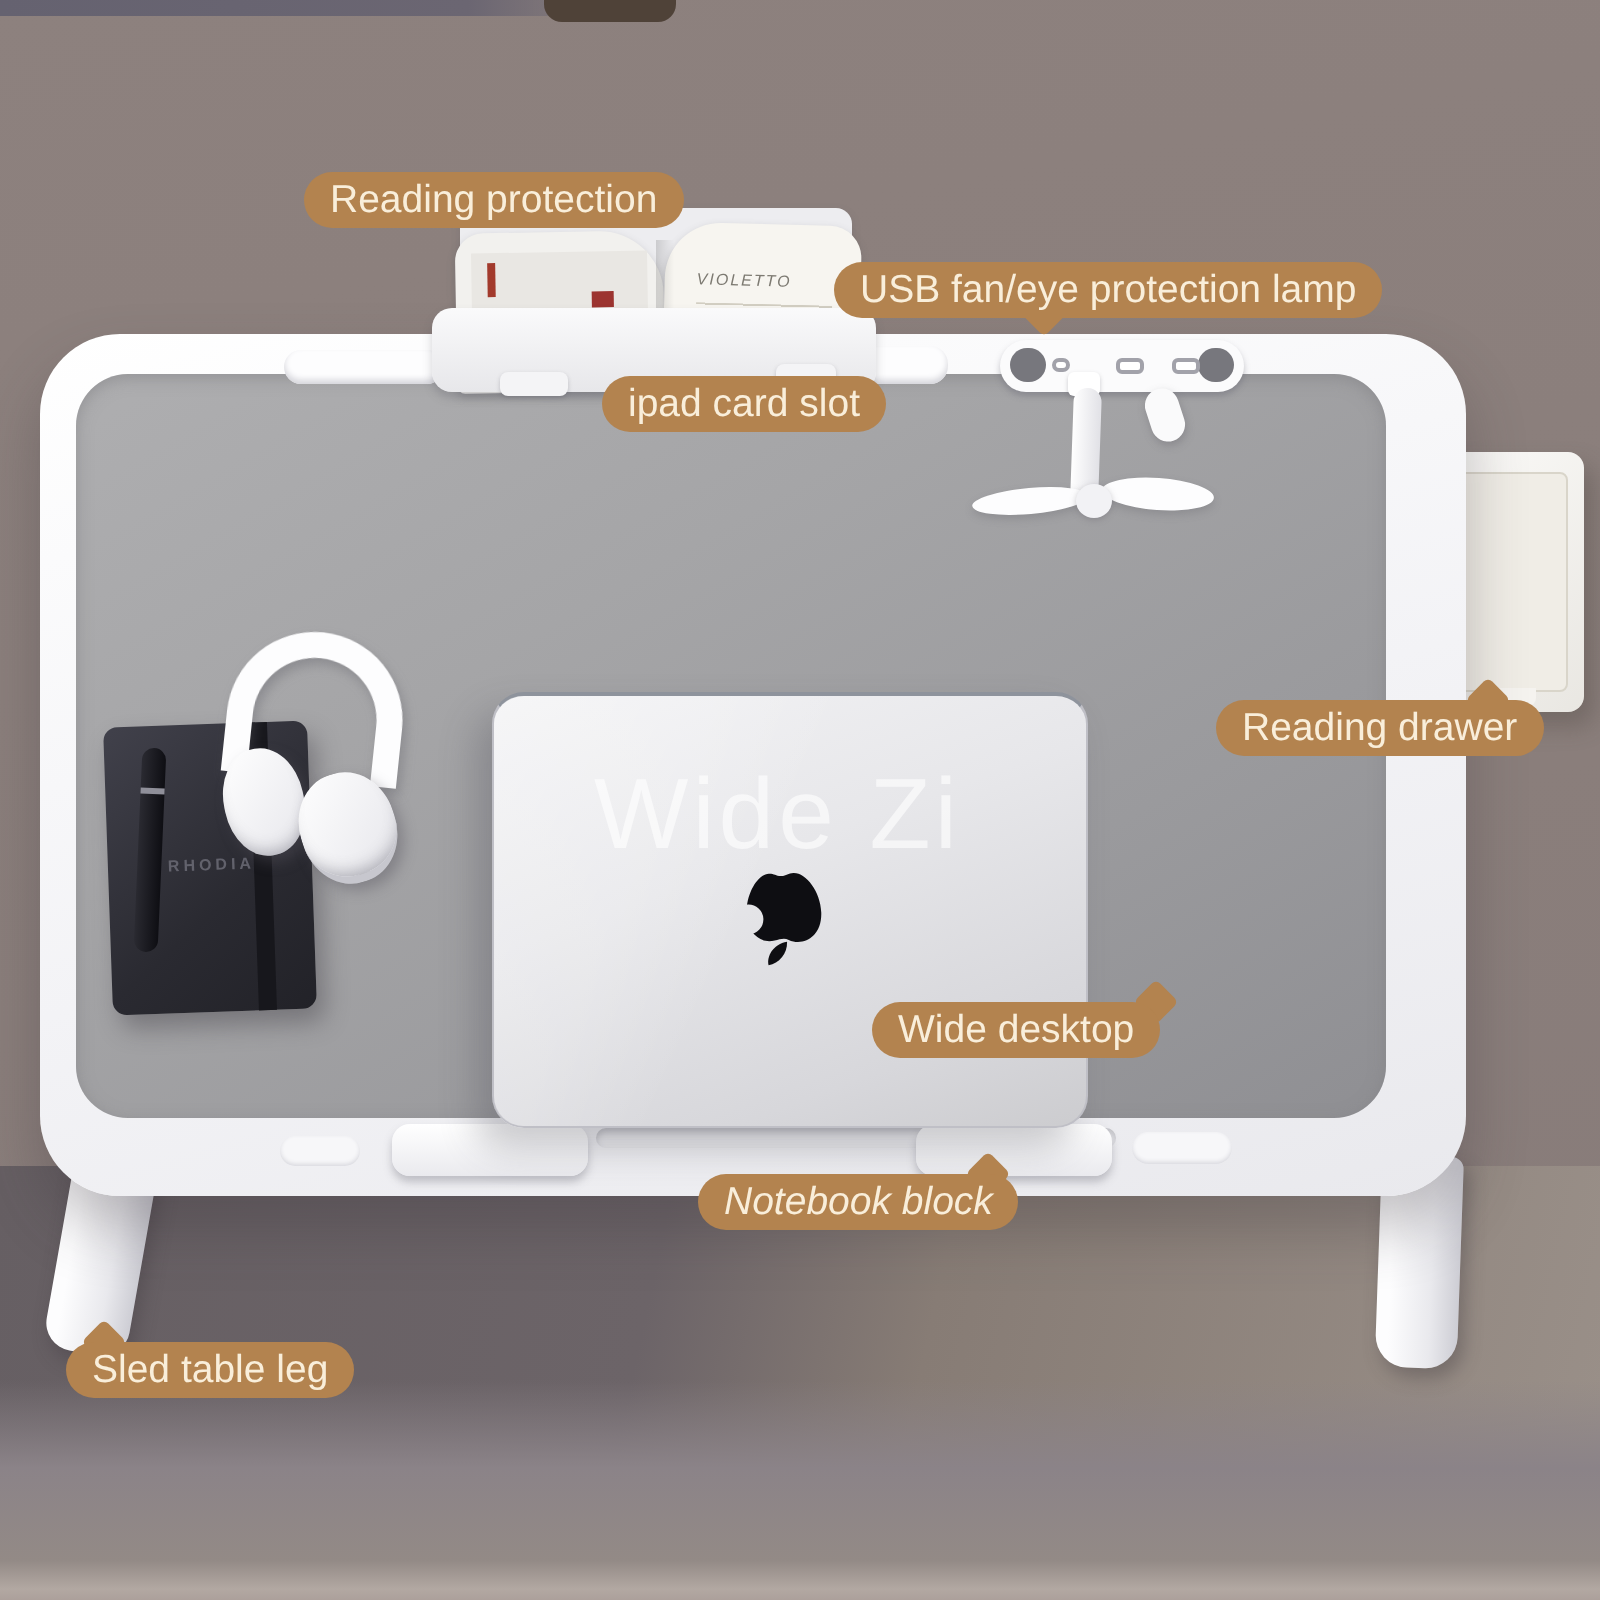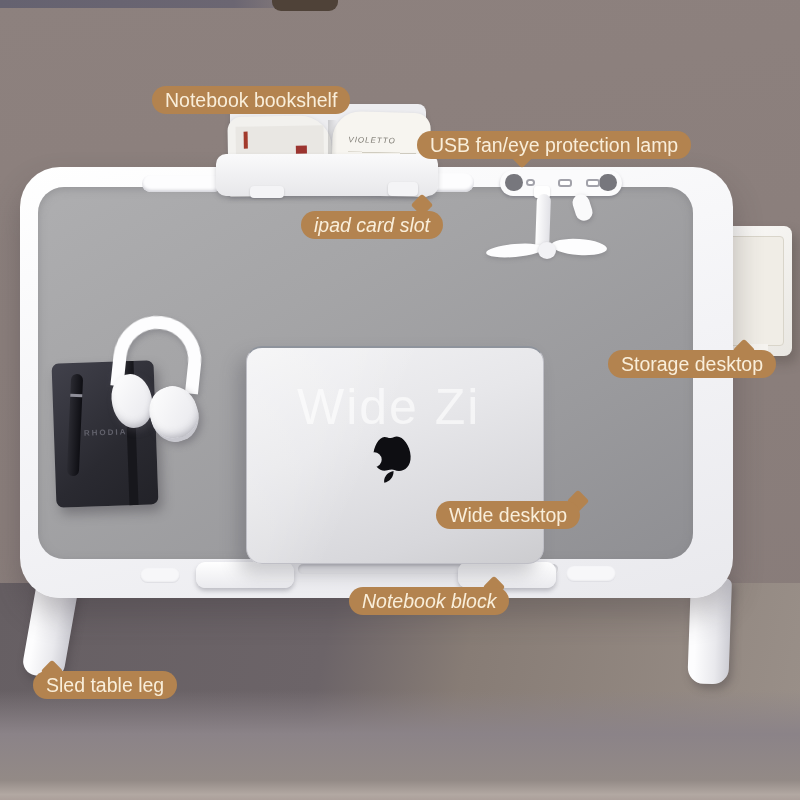--- a/index.html
+++ b/index.html
@@ -103,21 +103,21 @@
   .apple-logo{left:372px;top:433px;width:44px;height:52px;transform:rotate(178deg);}
   .watermark{left:297px;top:378px;width:220px;font-size:50px;font-weight:300;color:rgba(255,255,255,.62);letter-spacing:2px;white-space:nowrap;}
 
   
   .label{height:28px;line-height:28px;padding:0 13px;border-radius:15px;
     background:var(--label-background,#b3834f);color:var(--label-text,#f9eeda);
     font-size:19.5px;white-space:nowrap;z-index:30;}
   .pointer{width:16px;height:16px;background:var(--label-background,#b3834f);border-radius:3px;transform:rotate(45deg);z-index:29;}
   .lab-reading{left:152px;top:86px;}
   .lab-usb{left:417px;top:131px;}      .ptr-usb{left:514px;top:149px;}
-  .lab-ipad{left:301px;top:211px;font-style:italic;}     .ptr-ipad{left:414px;top:197px;}
+  .lab-ipad{left:301px;top:188px;}     .ptr-ipad{left:414px;top:197px;}
   .lab-storage{left:608px;top:350px;}  .ptr-storage{left:736px;top:342px;}
   .lab-wide{left:436px;top:501px;}     .ptr-wide{left:570px;top:493px;}
   .lab-block{left:349px;top:587px;font-style:italic;}    .ptr-block{left:486px;top:579px;}
   .lab-sled{left:33px;top:671px;text-align:center;}      .ptr-sled{left:44px;top:663px;}
 </style>
 </head>
 <body>
 
 <div id="stage">
 
@@ -221,30 +221,30 @@
           <circle cx="95" cy="55" r="17" fill="#000"></circle>
         </mask>
       </defs>
     <g mask="url(#bite)" fill="#0e0e12">
       <path d="M50 30 C34 22 12 32 12 60 C12 84 28 106 42 106 C48 106 50 103 56 103 C62 103 64 106 70 106 C82 106 96 86 97 62 C97 40 82 26 66 30 C60 31 55 33 50 30 Z"></path>
       <path d="M52 28 C52 14 62 4 74 2 C76 12 68 26 52 28 Z"></path>
     </g>
   </svg>
   <div class="watermark">Wide Zi</div>
 
-  <div class="label lab-reading">Notebook bookshelf</div>
+  <div class="label lab-reading">Reading protection</div>
 
   <div class="pointer ptr-usb"></div>
   <div class="label lab-usb">USB fan/eye protection lamp</div>
 
   <div class="pointer ptr-ipad"></div>
   <div class="label lab-ipad">ipad card slot</div>
 
   <div class="pointer ptr-storage"></div>
-  <div class="label lab-storage">Storage desktop</div>
+  <div class="label lab-storage">Reading drawer</div>
 
   <div class="pointer ptr-wide"></div>
   <div class="label lab-wide">Wide desktop</div>
 
   <div class="pointer ptr-block"></div>
   <div class="label lab-block">Notebook block</div>
 
   <div class="pointer ptr-sled"></div>
   <div class="label lab-sled">Sled table leg</div>
 

